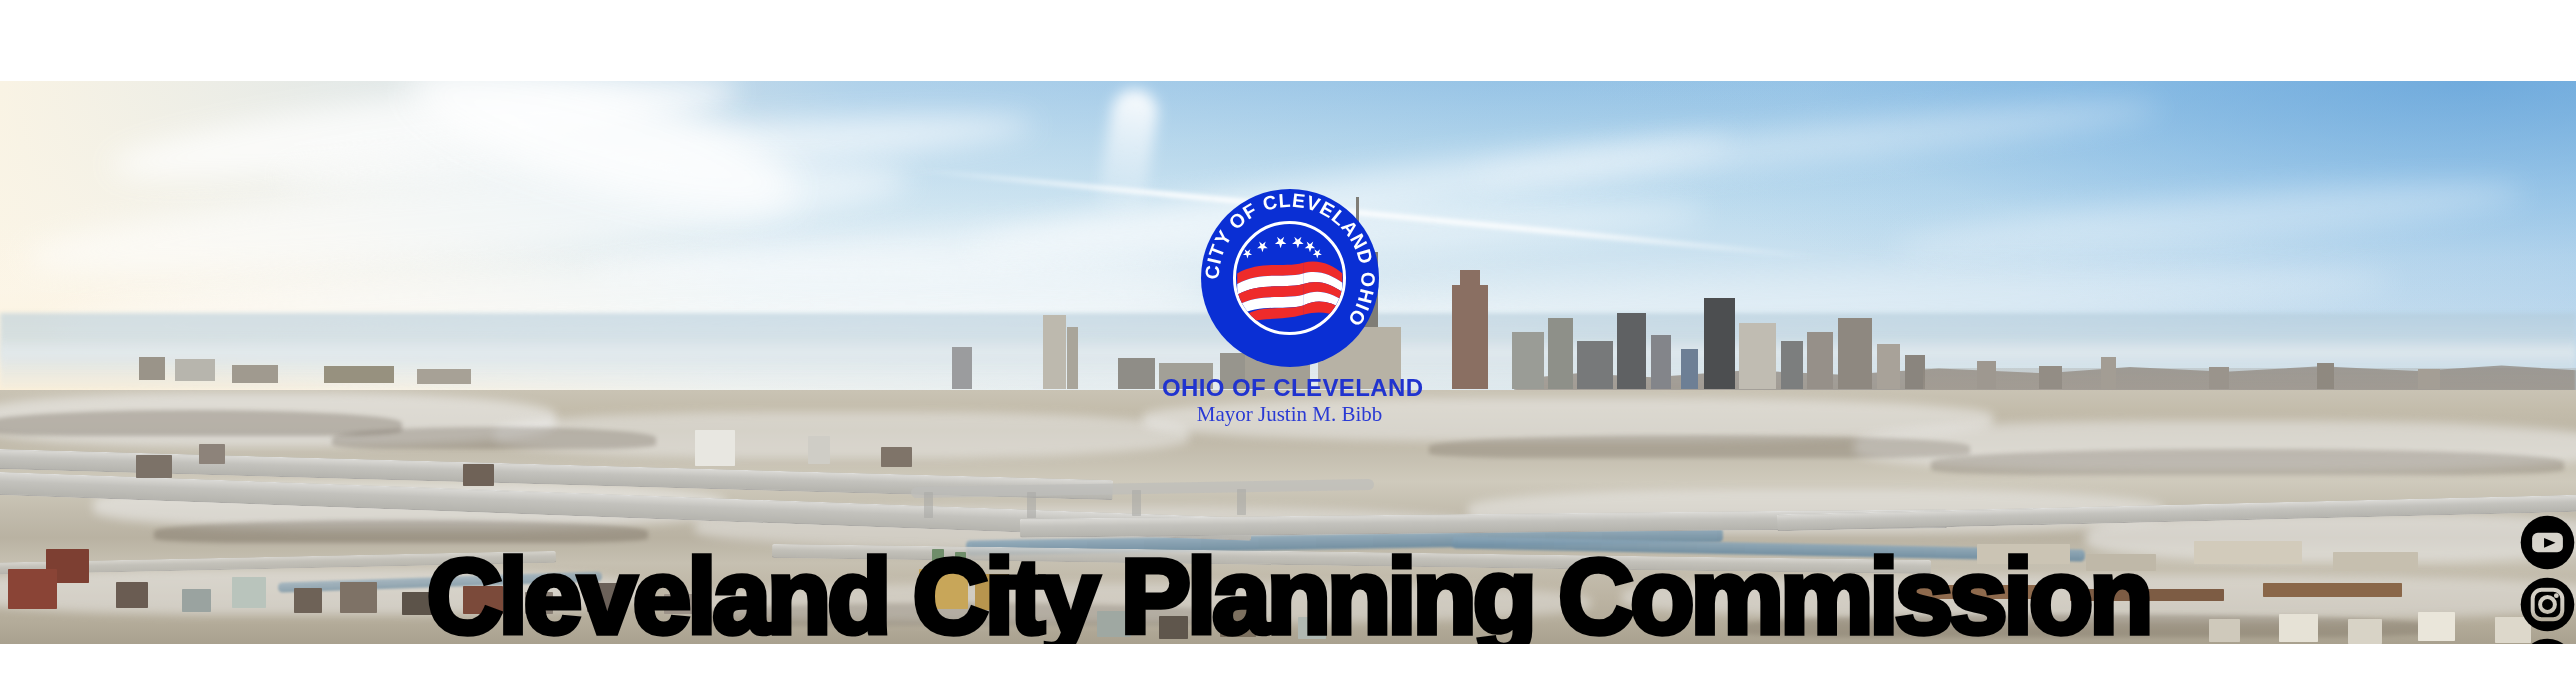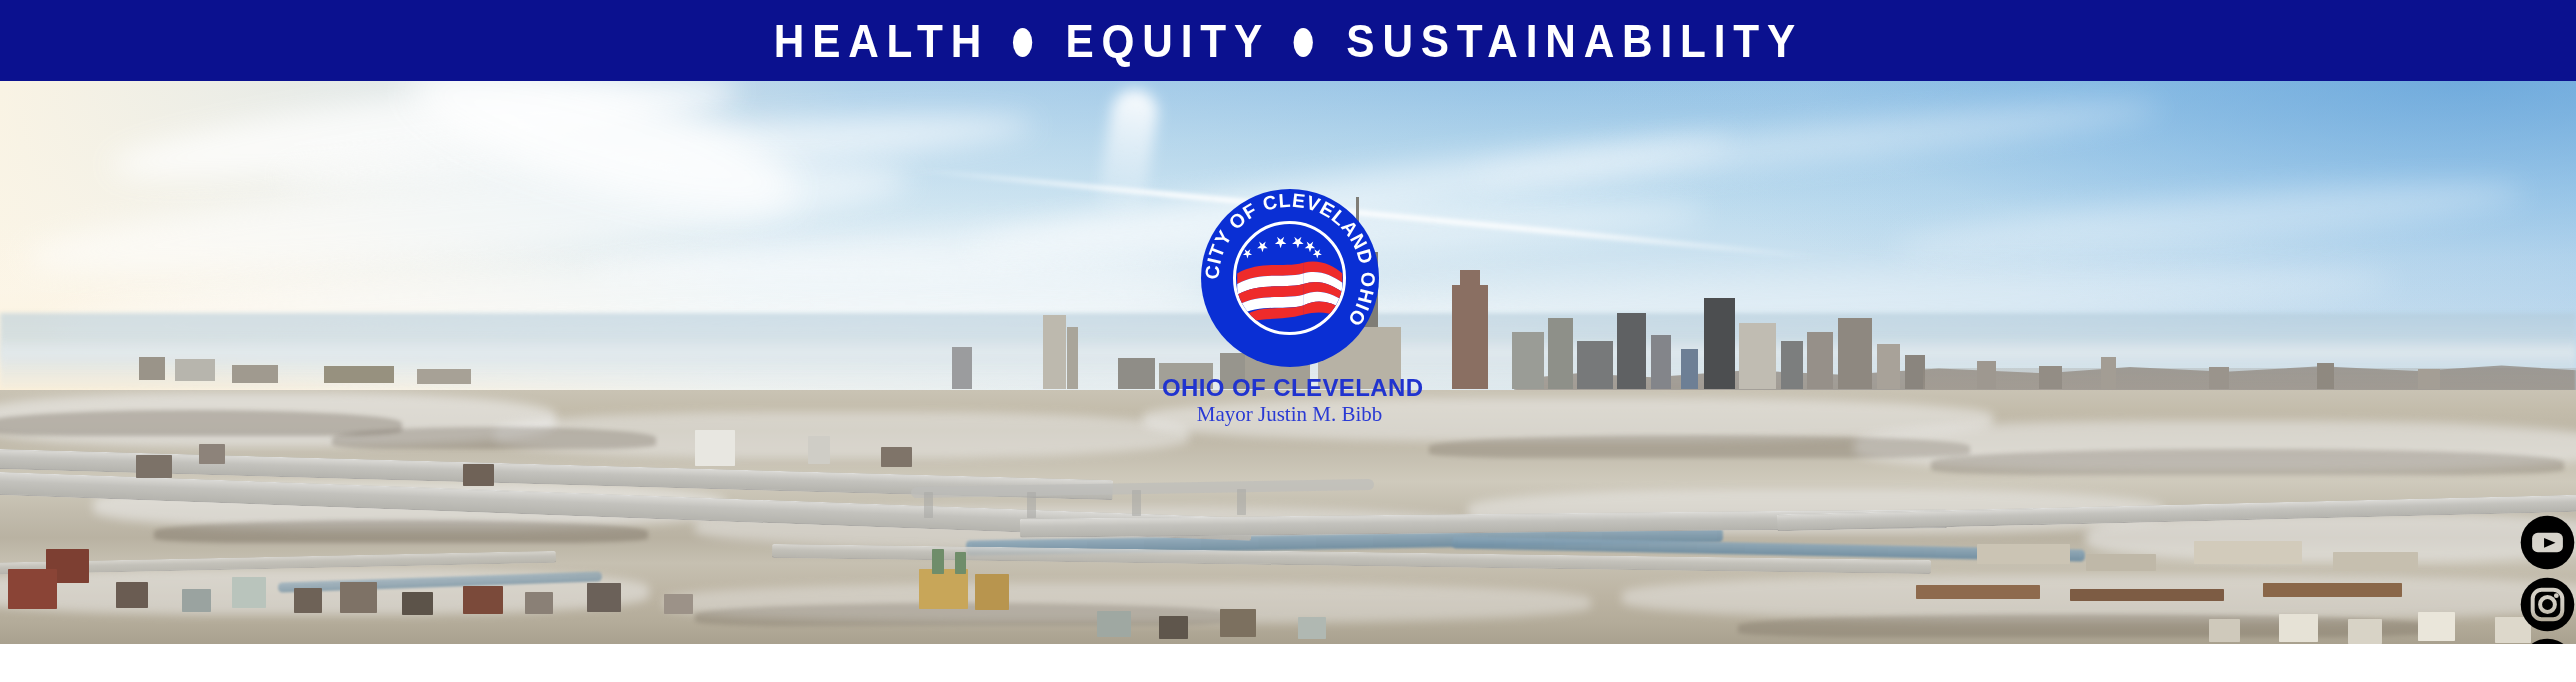--- a/index.html
+++ b/index.html
@@ -330,29 +330,20 @@
     left:0; top:644px;
     width:2576px; height:38px;
     background:#ffffff;
   }
 </style>
 </head>
 <body>
 
 <div class="page">
 
-  <div class="top-banner">
-    <div class="banner-text">
-      <span class="banner-word">HEALTH</span>
-      <span class="banner-dot"></span>
-      <span class="banner-word">EQUITY</span>
-      <span class="banner-dot"></span>
-      <span class="banner-word">SUSTAINABILITY</span>
-    </div>
-  </div>
 
   <div class="hero">
 
     <div class="sky"></div>
     <div class="sky-warm"></div>
     <div class="sky-blue-tr"></div>
 
     <div class="cloud c1"></div>
     <div class="cloud c2"></div>
     <div class="cloud c3"></div>
@@ -545,20 +536,21 @@
                 <path d="M100,74 C122,62 140,70 156,78 L150,90 C134,84 120,82 100,88 Z" fill="#EE2B2B"></path>
               </g>
             </svg>
           </div>
         </div>
       </div>
       <div class="logo-title">OHIO OF CLEVELAND</div>
       <div class="logo-sub">Mayor Justin M. Bibb</div>
     </div>
 
+    <div class="hero-title">Cleveland City Planning Commission</div>
 
     <div class="social">
 
       <a class="soc">
         <svg viewBox="0 0 100 100">
           <defs>
             <mask id="ytmask">
               <rect x="0" y="0" width="100" height="100" fill="#000"></rect>
               <circle cx="50" cy="50" r="47" fill="#fff"></circle>
               <rect x="23" y="33" width="54" height="34" rx="10" ry="10" fill="#000"></rect>

